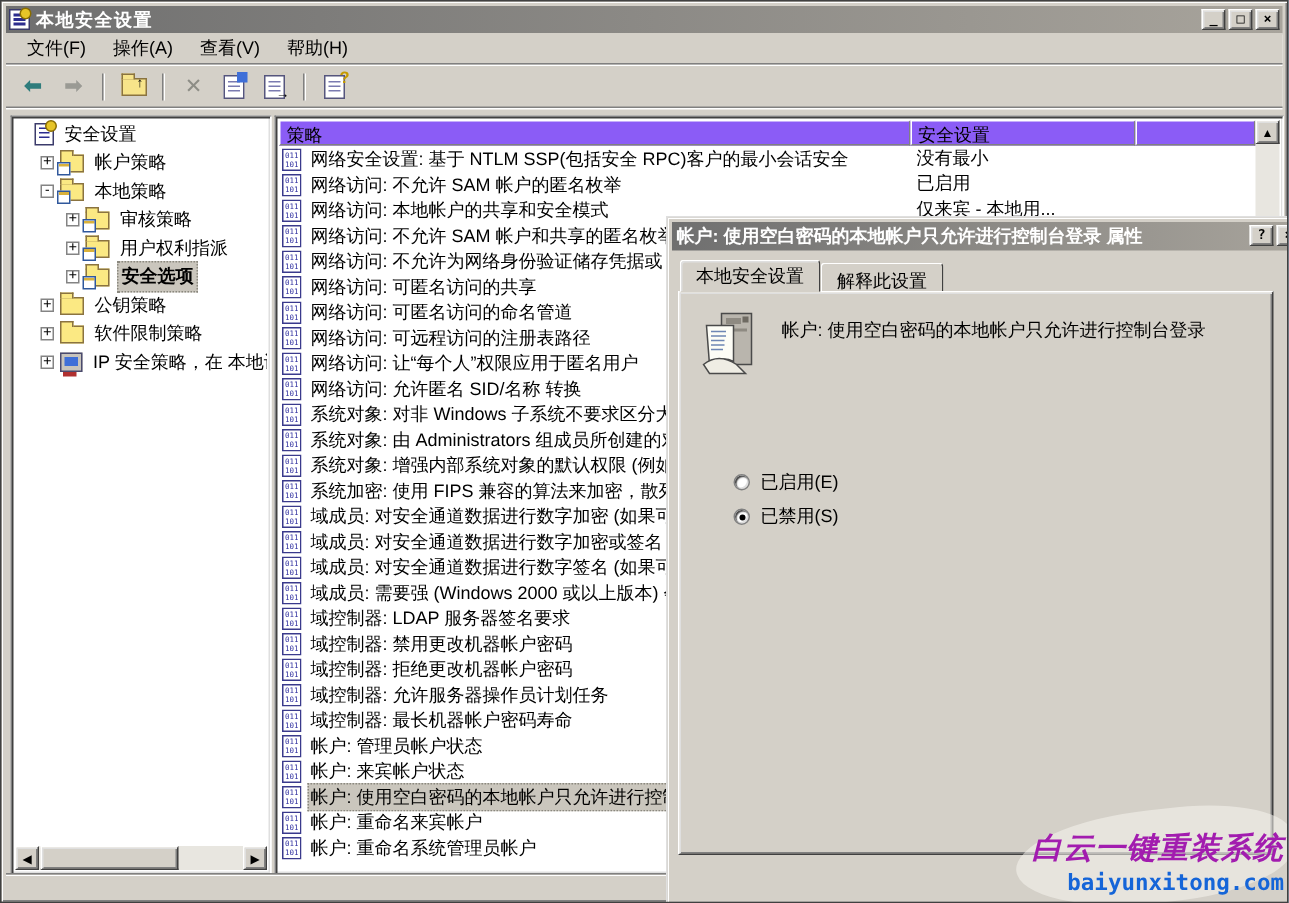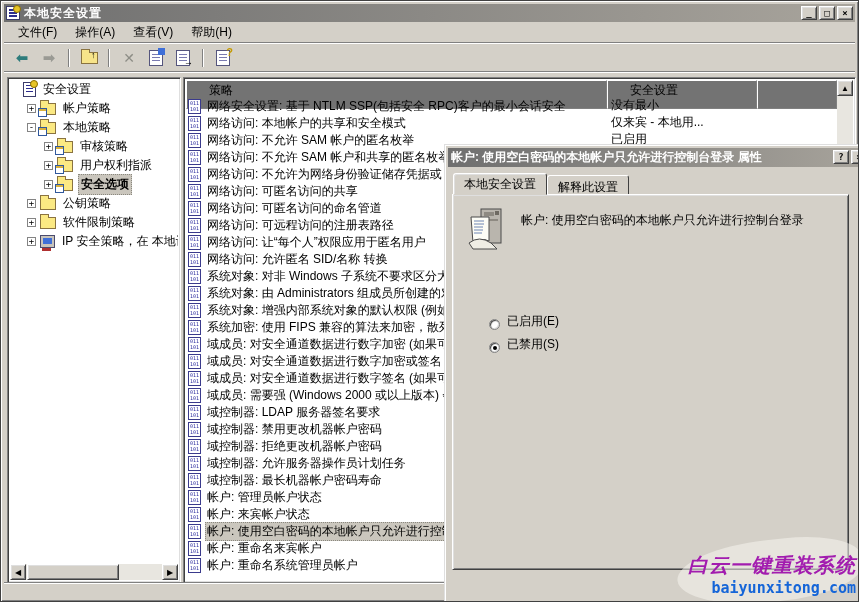--- a/index.html
+++ b/index.html
@@ -63,21 +63,21 @@
   .tree-label { padding:1px 2px; }
   .tree-label.selected { background:#cac6bd; border:1px dotted #8a887f;font-weight:bold; }
 
   .hscroll { position:absolute; left:2px; right:2px; bottom:2px; height:16px; background:#e8e6e0; display:flex; }
   .sbtn { width:16px; height:16px; background:#d4d0c8; display:flex; align-items:center; justify-content:center;
     font-size:8px; color:#000; flex:0 0 auto; }
   .hthumb { width:92px; height:16px; background:#d4d0c8; margin-left:1px; }
 
   .list-panel { position:absolute; left:182px; top:76px; width:673px; height:506px; background:#fff; overflow:hidden; }
   .list-head { position:absolute; left:2px; top:2px; right:18px; height:17px; display:flex; background:#d4d0c8; }
-  .hcell { height:29px; padding:1px 22px; background:#737373; border:1px solid; border-color:#fff #808080 #808080 #fff; white-space:nowrap; overflow:hidden; }
+  .hcell { height:17px; padding:1px 4px; background:#8b5cf6; border:1px solid; border-color:#fff #808080 #808080 #fff; white-space:nowrap; overflow:hidden; }
   .hc-policy { width:421px; } .hc-setting { width:150px; } .hc-fill { flex:1; }
   .vscroll { position:absolute; right:2px; top:2px; width:16px; bottom:2px; background:#e8e6e0; }
   .rows { position:absolute; left:2px; top:19px; right:18px; bottom:2px; overflow:hidden; }
   .lrow { display:flex; align-items:flex-start; height:17px; white-space:nowrap; }
   .lcell-p { width:421px; flex:0 0 auto; display:flex; align-items:center; overflow:hidden; }
   .lcell-s { width:150px; flex:0 0 auto; overflow:hidden; padding-left:4px; }
   .bin-doc { flex:0 0 auto; margin:0 4px 0 2px; }
   .ptext { padding:1px 2px; }
   .lrow.selected .ptext { background:#cac6bd; border:1px dotted #8a887f; padding:0 1px; }
 
@@ -92,21 +92,21 @@
   .dlg-title .ttext { color:#fff; font-weight:bold; white-space:nowrap; overflow:hidden;text-align:right; }
   .dlg-btns { position:absolute; right:6px; top:5px; display:flex; gap:2px; }
   .tabs { position:absolute; left:8px; top:30px; height:20px; display:flex; }
   .tab { padding:3px 10px 2px; background:#d4d0c8; border:1px solid; border-color:#fff #404040 transparent #fff;
     border-radius:3px 3px 0 0; position:relative; white-space:nowrap; }
   .tab.active { z-index:3; padding-top:2px; margin-top:-2px; box-shadow:inset 1px 1px 0 #dfdfdf; }
   .tab-page { position:absolute; left:7px; top:49px; width:397px; height:376px; background:#d4d0c8;
     border:1px solid; border-color:#fff #404040 #404040 #fff; box-shadow:inset 1px 1px 0 #dfdfdf, inset -1px -1px 0 #808080; z-index:2; }
   .policy-head { position:absolute; left:14px; top:12px; display:flex; align-items:flex-start; gap:14px; }
   .policy-label { padding-top:6px; width:330px; line-height:15px; }
-  .radio-row { position:absolute; left:36px; display:flex; align-items:flex-end; gap:7px; }
+  .radio-row { position:absolute; left:36px; display:flex; align-items:center; gap:7px; }
   .radio { width:11px; height:11px; border-radius:50%; background:#fff; border:1px solid #808080;
     box-shadow:inset 1px 1px 1px #404040, inset -1px -1px 0 #dfdfdf; position:relative; }
   .radio.checked::after { content:""; position:absolute; left:3px; top:3px; width:4px; height:4px; border-radius:50%; background:#000; }
 
   
   .watermark { position:absolute; right:2px; bottom:4px; width:175px; text-align:right; z-index:50; }
   .wm-cloud { position:absolute; right:-6px; top:-12px; width:185px; height:62px; background:#f6f4ee; opacity:.55; border-radius:50% 40% 45% 50%; transform:rotate(-6deg); }
   .wm-line1 { position:relative; font-size:20px; font-weight:bold; font-style:italic; letter-spacing:1px; }
   .wm-line2 { position:relative; font-family:"DejaVu Sans Mono",monospace; font-size:15px; font-weight:bold; }
 </style>
@@ -252,35 +252,35 @@
     <span class="lcell-s">没有最小</span>
   </div>
 
   <div class="lrow">
     <span class="lcell-p">
       <svg class="bin-doc" width="13" height="15">
         <rect x="0.5" y="0.5" width="12" height="14" fill="#fff" stroke="#3a3a8c"></rect>
         <text x="2" y="6" font-size="5" fill="#2d2d9e" font-family="DejaVu Sans Mono, monospace">011</text>
         <text x="2" y="12" font-size="5" fill="#2d2d9e" font-family="DejaVu Sans Mono, monospace">101</text>
       </svg>
+      <span class="ptext">网络访问: 不允许 SAM 帐户的匿名枚举</span>
+    </span>
+    <span class="lcell-s">已启用</span>
+  </div>
+
+  <div class="lrow">
+    <span class="lcell-p">
+      <svg class="bin-doc" width="13" height="15">
+        <rect x="0.5" y="0.5" width="12" height="14" fill="#fff" stroke="#3a3a8c"></rect>
+        <text x="2" y="6" font-size="5" fill="#2d2d9e" font-family="DejaVu Sans Mono, monospace">011</text>
+        <text x="2" y="12" font-size="5" fill="#2d2d9e" font-family="DejaVu Sans Mono, monospace">101</text>
+      </svg>
       <span class="ptext">网络访问: 本地帐户的共享和安全模式</span>
     </span>
     <span class="lcell-s">仅来宾 - 本地用...</span>
-  </div>
-
-  <div class="lrow">
-    <span class="lcell-p">
-      <svg class="bin-doc" width="13" height="15">
-        <rect x="0.5" y="0.5" width="12" height="14" fill="#fff" stroke="#3a3a8c"></rect>
-        <text x="2" y="6" font-size="5" fill="#2d2d9e" font-family="DejaVu Sans Mono, monospace">011</text>
-        <text x="2" y="12" font-size="5" fill="#2d2d9e" font-family="DejaVu Sans Mono, monospace">101</text>
-      </svg>
-      <span class="ptext">网络访问: 不允许 SAM 帐户的匿名枚举</span>
-    </span>
-    <span class="lcell-s">已启用</span>
   </div>
 
   <div class="lrow">
     <span class="lcell-p">
       <svg class="bin-doc" width="13" height="15">
         <rect x="0.5" y="0.5" width="12" height="14" fill="#fff" stroke="#3a3a8c"></rect>
         <text x="2" y="6" font-size="5" fill="#2d2d9e" font-family="DejaVu Sans Mono, monospace">011</text>
         <text x="2" y="12" font-size="5" fill="#2d2d9e" font-family="DejaVu Sans Mono, monospace">101</text>
       </svg>
       <span class="ptext">网络访问: 不允许 SAM 帐户和共享的匿名枚举</span>

